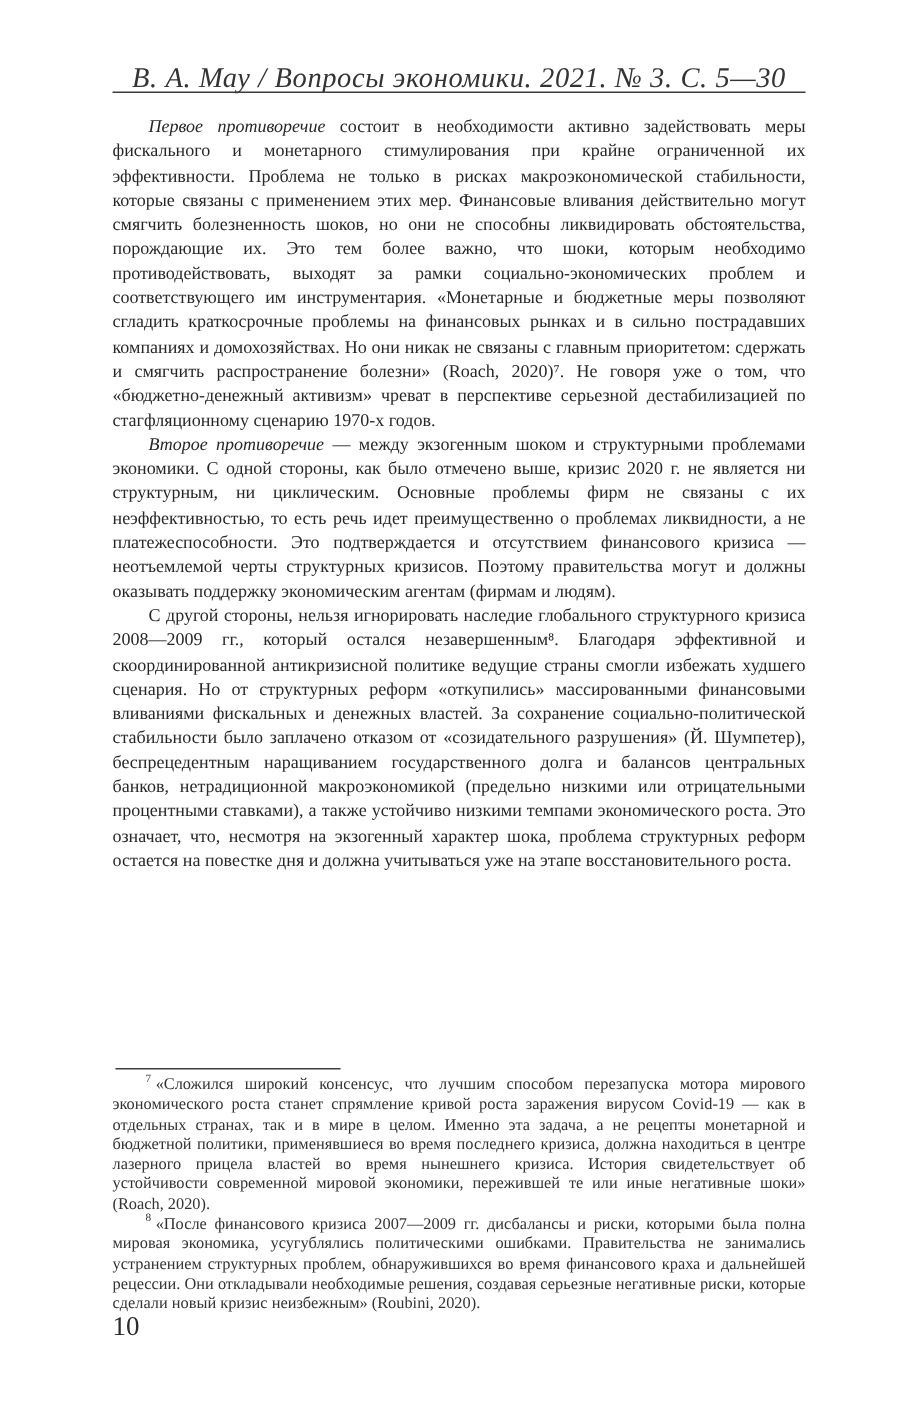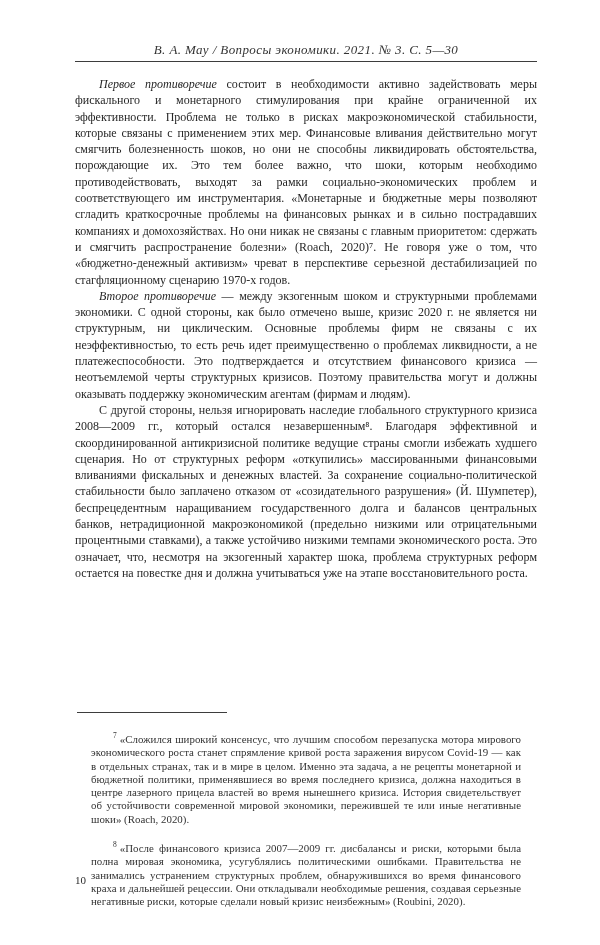--- a/index.html
+++ b/index.html
@@ -16,21 +16,21 @@
     color: #2b2b2b;
     overflow: hidden;
   }
   .running-head {
     position: absolute;
     top: 42px;
     left: 75px;
     width: 462px;
     text-align: center;
     font-style: italic;
-    font-size: 13px;
+    font-size: 19px;
     letter-spacing: 0.4px;
     color: #343434;
     white-space: nowrap;
   }
   .head-rule {
     position: absolute;
     top: 61px;
     left: 75px;
     width: 462px;
     height: 0;
@@ -65,33 +65,33 @@
     position: absolute;
     top: 717px;
     left: 75px;
     width: 462px;
     font-size: 10.9px;
     line-height: 13.3px;
     text-align: justify;
     color: #333333;
   }
   .footnotes p {
-    margin: 16px;
+    margin: 0;
     text-indent: 22px;
   }
   .footnotes sup {
     font-size: 7.5px;
     line-height: 0;
     margin-right: 3px;
   }
   .page-number {
     position: absolute;
     top: 874px;
     left: 75px;
-    font-size: 11px;
+    font-size: 18px;
     color: #2b2b2b;
   }
 </style>
 </head>
 <body>
 
 <div class="page">
 
   <div class="running-head">В. А. Мау / Вопросы экономики. 2021. № 3. С. 5—30</div>
 

